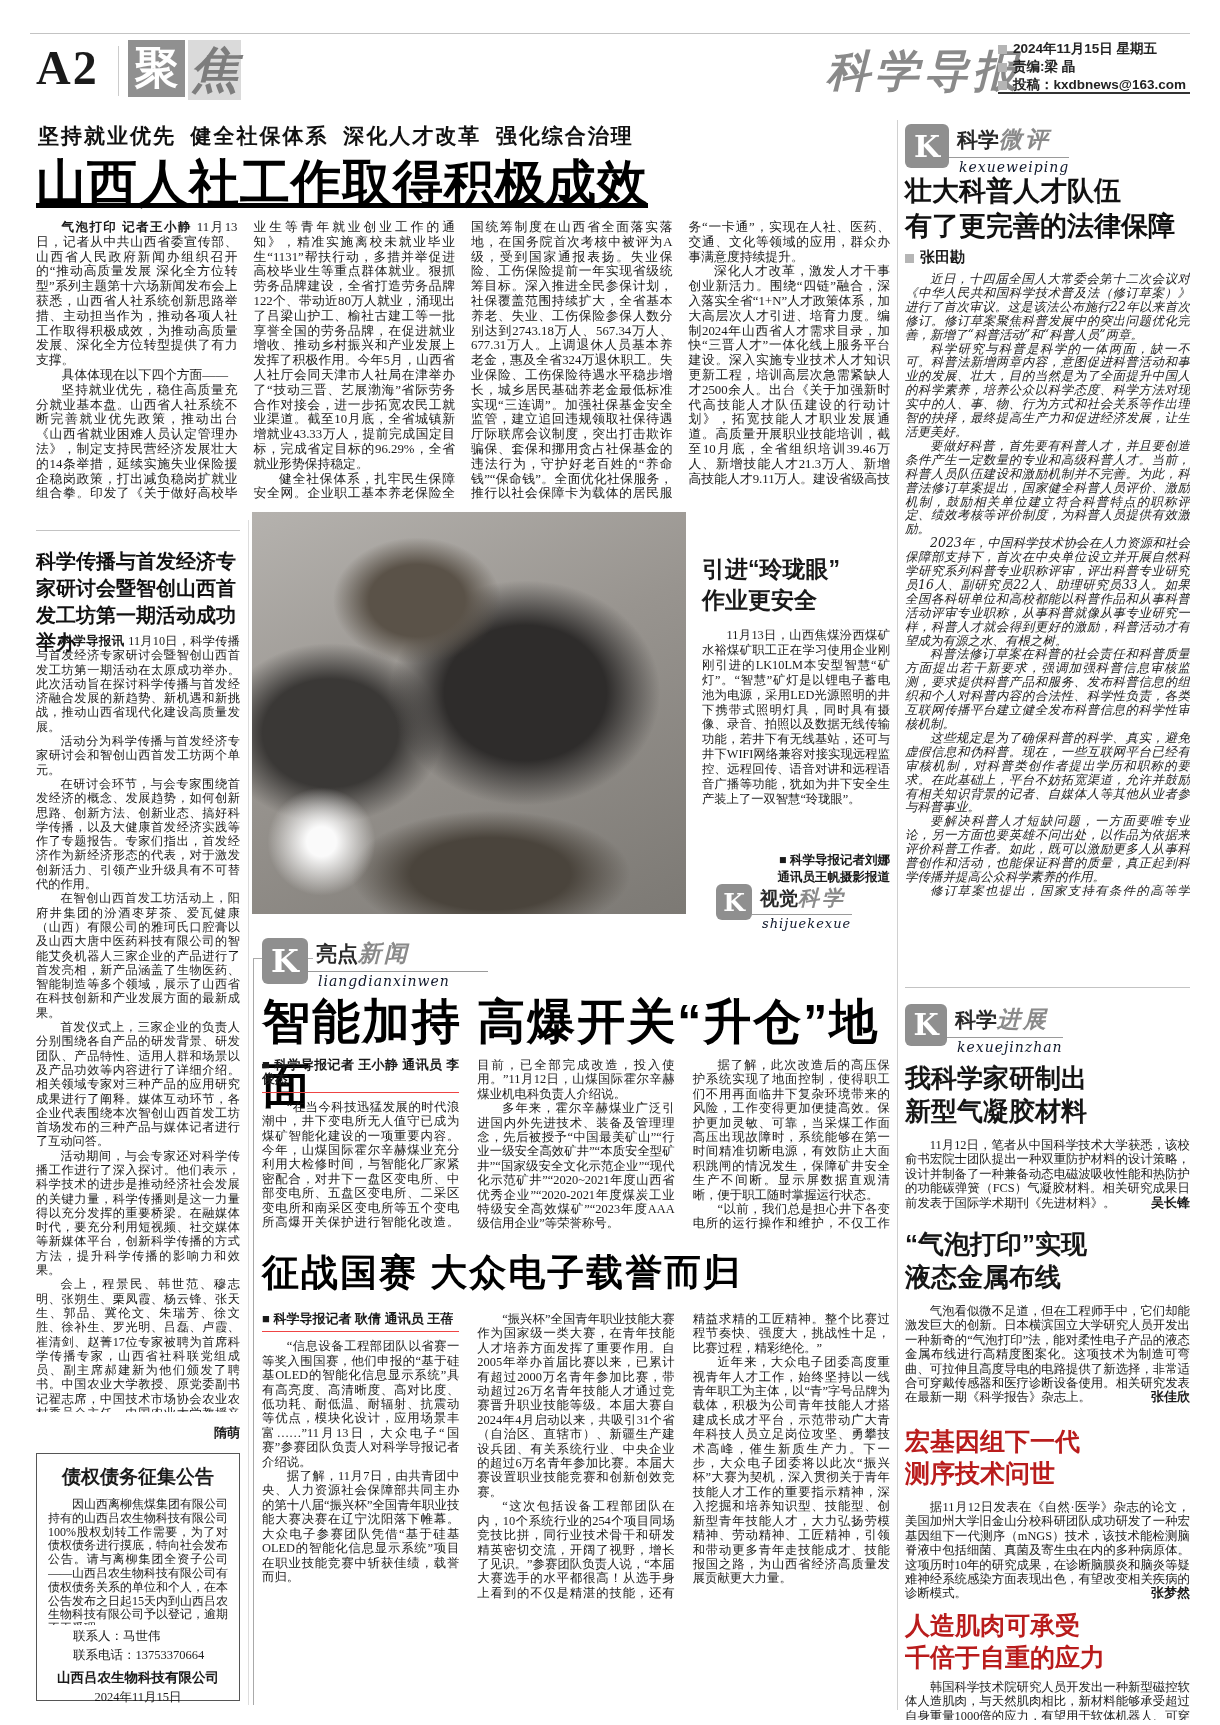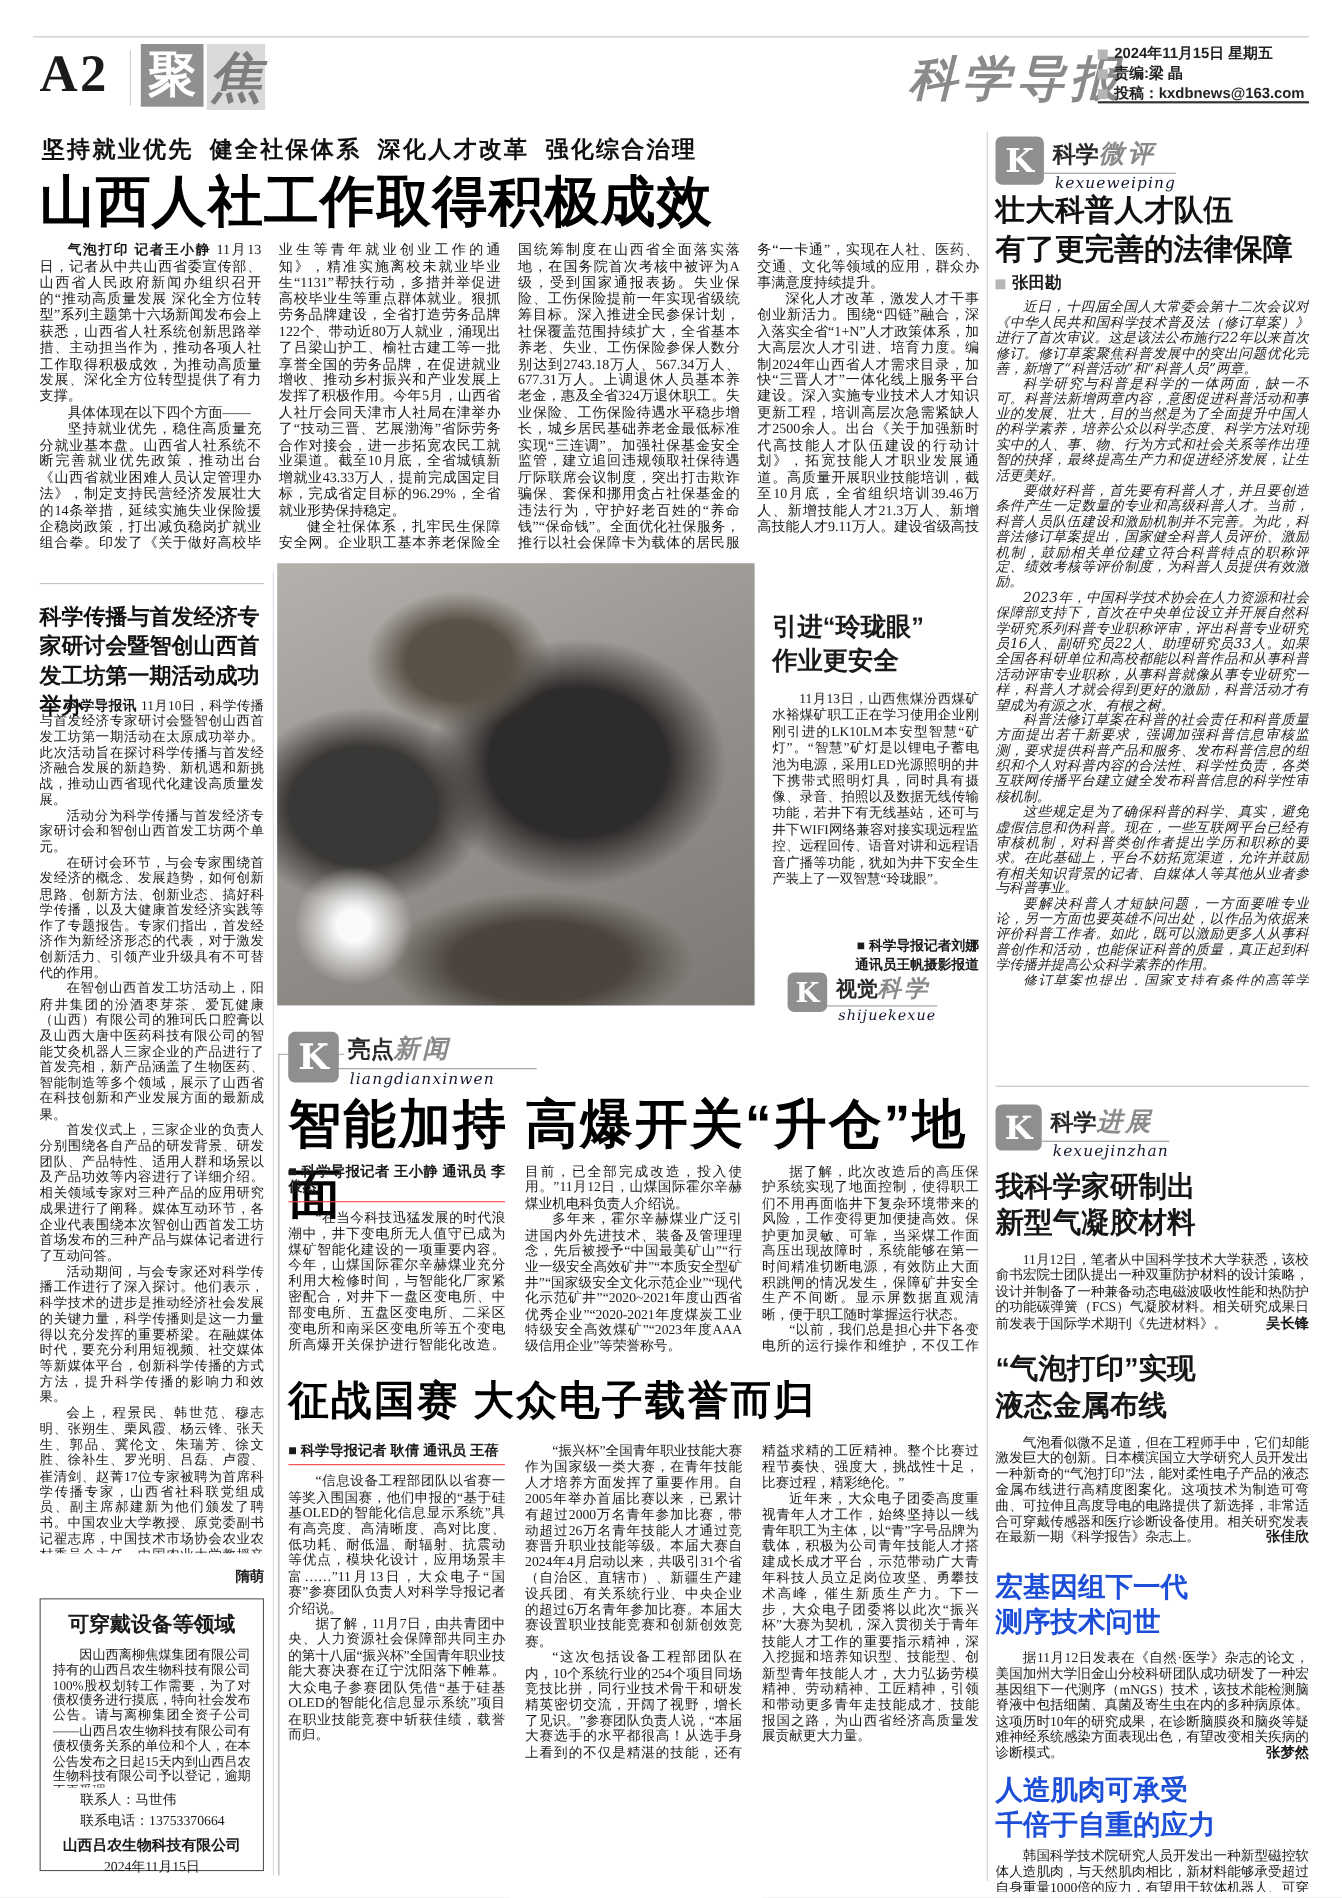--- a/index.html
+++ b/index.html
@@ -58,21 +58,21 @@
   .cap-head { font-family:"Liberation Sans",sans-serif; font-weight:800; font-size:23px; line-height:31px; }
   .credit { font-family:"Liberation Sans",sans-serif; font-weight:bold; font-size:12.5px; line-height:17px; text-align:right; }
 
   .art-head1 { font-family:"Liberation Sans",sans-serif; font-weight:900; font-size:48px; letter-spacing:2px; color:#000; }
   .art-head2 { font-family:"Liberation Sans",sans-serif; font-weight:900; font-size:37px; letter-spacing:2px; color:#000; }
   .cols3 { column-count:3; column-gap:18px; }
   .byline { font-family:"Liberation Sans",sans-serif; font-weight:bold; font-size:13px; border-bottom:1px solid #ef4444;
             padding-bottom:5px; margin-bottom:7px; break-inside:avoid; }
 
   .jz-head { font-family:"Liberation Sans",sans-serif; font-weight:700; font-size:26px; line-height:33px; color:#161616; }
-  .jz-head-serif { font-family:Liberation Serif, serif; font-weight:700; font-size:25px; line-height:32px; color:#1d4ed8; }
+  .jz-head-serif { font-family:Liberation Mono, monospace; font-weight:700; font-size:25px; line-height:32px; color:#b91c1c; }
   .jz-body { font-size:12.4px; line-height:14.4px; }
 
   .notice { border:1px solid #555; }
   .notice-title { font-family:"Liberation Sans",sans-serif; font-weight:800; font-size:19px; text-align:center; }
 </style>
 </head>
 <body>
 
 <div class="page">
 
@@ -85,21 +85,21 @@
   <div class="abs focus2" style="left:188px; top:40px; width:53px; height:60px; font-size:48px;">焦</div>
 
   <div class="abs masthead" style="left:826px; top:42px;">科学导报</div>
   <div class="abs hinfo" style="left:998px; top:40px; width:200px;">
     <div><span class="sq"></span><span>2024年11月15日 星期五</span></div>
     <div><span class="sq"></span><span>责编:梁 晶</span></div>
     <div><span class="sq"></span><span>投稿：kxdbnews@163.com</span></div>
   </div>
 
   <div class="abs kicker" style="left:38px; top:122px;">坚持就业优先 健全社保体系 深化人才改革 强化综合治理</div>
-  <div class="abs mainhead" style="left:36px; top:150px; width:860px;">山西人社工作取得积极成效</div>
+  <div class="abs mainhead" style="left:36px; top:150px; width:860px;text-decoration:underline;">山西人社工作取得积极成效</div>
   <div class="abs clip justify bodytext" style="left:36px; top:220px; width:854px; height:284px; column-count:4; column-gap:16px;">
     <p class="ind"><b class="lead-b">气泡打印 记者王小静 </b><span>11月13日，记者从中共山西省委宣传部、山西省人民政府新闻办组织召开的“推动高质量发展 深化全方位转型”系列主题第十六场新闻发布会上获悉，山西省人社系统创新思路举措、主动担当作为，推动各项人社工作取得积极成效，为推动高质量发展、深化全方位转型提供了有力支撑。</span></p>
     <p class="ind">具体体现在以下四个方面——</p>
     <p class="ind">坚持就业优先，稳住高质量充分就业基本盘。山西省人社系统不断完善就业优先政策，推动出台《山西省就业困难人员认定管理办法》，制定支持民营经济发展壮大的14条举措，延续实施失业保险援企稳岗政策，打出减负稳岗扩就业组合拳。印发了《关于做好高校毕业生等青年就业创业工作的通知》，精准实施离校未就业毕业生“1131”帮扶行动，多措并举促进高校毕业生等重点群体就业。狠抓劳务品牌建设，全省打造劳务品牌122个、带动近80万人就业，涌现出了吕梁山护工、榆社古建工等一批享誉全国的劳务品牌，在促进就业增收、推动乡村振兴和产业发展上发挥了积极作用。今年5月，山西省人社厅会同天津市人社局在津举办了“技动三晋、艺展渤海”省际劳务合作对接会，进一步拓宽农民工就业渠道。截至10月底，全省城镇新增就业43.33万人，提前完成国定目标，完成省定目标的96.29%，全省就业形势保持稳定。</p>
     <p class="ind">健全社保体系，扎牢民生保障安全网。企业职工基本养老保险全国统筹制度在山西省全面落实落地，在国务院首次考核中被评为A级，受到国家通报表扬。失业保险、工伤保险提前一年实现省级统筹目标。深入推进全民参保计划，社保覆盖范围持续扩大，全省基本养老、失业、工伤保险参保人数分别达到2743.18万人、567.34万人、677.31万人。上调退休人员基本养老金，惠及全省324万退休职工。失业保险、工伤保险待遇水平稳步增长，城乡居民基础养老金最低标准实现“三连调”。加强社保基金安全监管，建立追回违规领取社保待遇厅际联席会议制度，突出打击欺诈骗保、套保和挪用贪占社保基金的违法行为，守护好老百姓的“养命钱”“保命钱”。全面优化社保服务，推行以社会保障卡为载体的居民服务“一卡通”，实现在人社、医药、交通、文化等领域的应用，群众办事满意度持续提升。</p>
     <p class="ind">深化人才改革，激发人才干事创业新活力。围绕“四链”融合，深入落实全省“1+N”人才政策体系，加大高层次人才引进、培育力度。编制2024年山西省人才需求目录，加快“三晋人才”一体化线上服务平台建设。深入实施专业技术人才知识更新工程，培训高层次急需紧缺人才2500余人。出台《关于加强新时代高技能人才队伍建设的行动计划》，拓宽技能人才职业发展通道。高质量开展职业技能培训，截至10月底，全省组织培训39.46万人、新增技能人才21.3万人、新增高技能人才9.11万人。建设省级高技能人才培训基地7个、省级技能大师工作室25个。</p>
 
   </div>
 
   <div class="abs" style="left:897px; top:120px; width:1px; height:1590px; background:#d0d0d0;"></div>
@@ -136,21 +136,21 @@
     <p class="ind">在研讨会环节，与会专家围绕首发经济的概念、发展趋势，如何创新思路、创新方法、创新业态、搞好科学传播，以及大健康首发经济实践等作了专题报告。专家们指出，首发经济作为新经济形态的代表，对于激发创新活力、引领产业升级具有不可替代的作用。</p>
     <p class="ind">在智创山西首发工坊活动上，阳府井集团的汾酒枣芽茶、爱瓦健康（山西）有限公司的雅珂氏口腔膏以及山西大唐中医药科技有限公司的智能艾灸机器人三家企业的产品进行了首发亮相，新产品涵盖了生物医药、智能制造等多个领域，展示了山西省在科技创新和产业发展方面的最新成果。</p>
     <p class="ind">首发仪式上，三家企业的负责人分别围绕各自产品的研发背景、研发团队、产品特性、适用人群和场景以及产品功效等内容进行了详细介绍。相关领域专家对三种产品的应用研究成果进行了阐释。媒体互动环节，各企业代表围绕本次智创山西首发工坊首场发布的三种产品与媒体记者进行了互动问答。</p>
     <p class="ind">活动期间，与会专家还对科学传播工作进行了深入探讨。他们表示，科学技术的进步是推动经济社会发展的关键力量，科学传播则是这一力量得以充分发挥的重要桥梁。在融媒体时代，要充分利用短视频、社交媒体等新媒体平台，创新科学传播的方式方法，提升科学传播的影响力和效果。</p>
     <p class="ind">会上，程景民、韩世范、穆志明、张朔生、栗凤霞、杨云锋、张天生、郭品、冀伦文、朱瑞芳、徐文胜、徐补生、罗光明、吕磊、卢霞、崔清剑、赵菁17位专家被聘为首席科学传播专家，山西省社科联党组成员、副主席郝建新为他们颁发了聘书。中国农业大学教授、原党委副书记翟志席，中国技术市场协会农业农村委员会主任、中国农业大学教授辛士为智创山西首发工坊首场发布的三家企业颁发牌匾。</p>
 
   </div>
   <div class="abs sign" style="left:36px; top:1424px; width:204px; text-align:right;">隋萌</div>
 
   <div class="abs notice" style="left:36px; top:1453px; width:204px; height:248px; padding:10px 11px;">
-    <div class="notice-title">可穿戴设备等领域</div>
+    <div class="notice-title">债权债务征集公告</div>
     <p class="ind justify clip" style="font-size:12px; line-height:13.8px; margin-top:8px; height:127px;">因山西离柳焦煤集团有限公司持有的山西吕农生物科技有限公司100%股权划转工作需要，为了对债权债务进行摸底，特向社会发布公告。请与离柳集团全资子公司——山西吕农生物科技有限公司有债权债务关系的单位和个人，在本公告发布之日起15天内到山西吕农生物科技有限公司予以登记，逾期不再受理。</p>
     <div style="font-size:12.5px; padding-left:2em; margin-top:3px;">联系人：马世伟</div>
     <div style="font-size:12.5px; padding-left:2em; margin-top:2px;">联系电话：13753370664</div>
     <div class="sans" style="font-size:13.5px; font-weight:bold; text-align:center; margin-top:5px;">山西吕农生物科技有限公司</div>
     <div style="font-size:12.5px; text-align:center; margin-top:2px;">2024年11月15日</div>
   </div>
 
   <div class="abs photo" style="left:252px; top:512px; width:434px; height:402px;"></div>
 
   <div class="abs cap-head" style="left:702px; top:554px; width:190px;">

